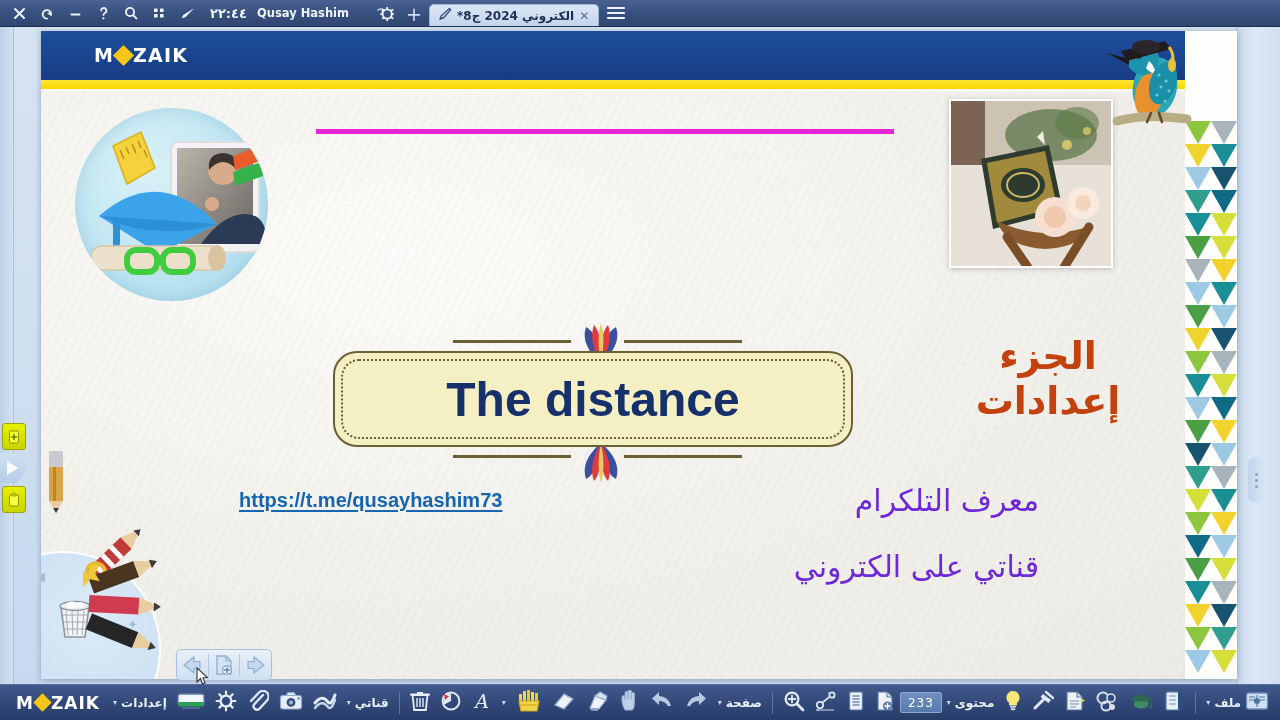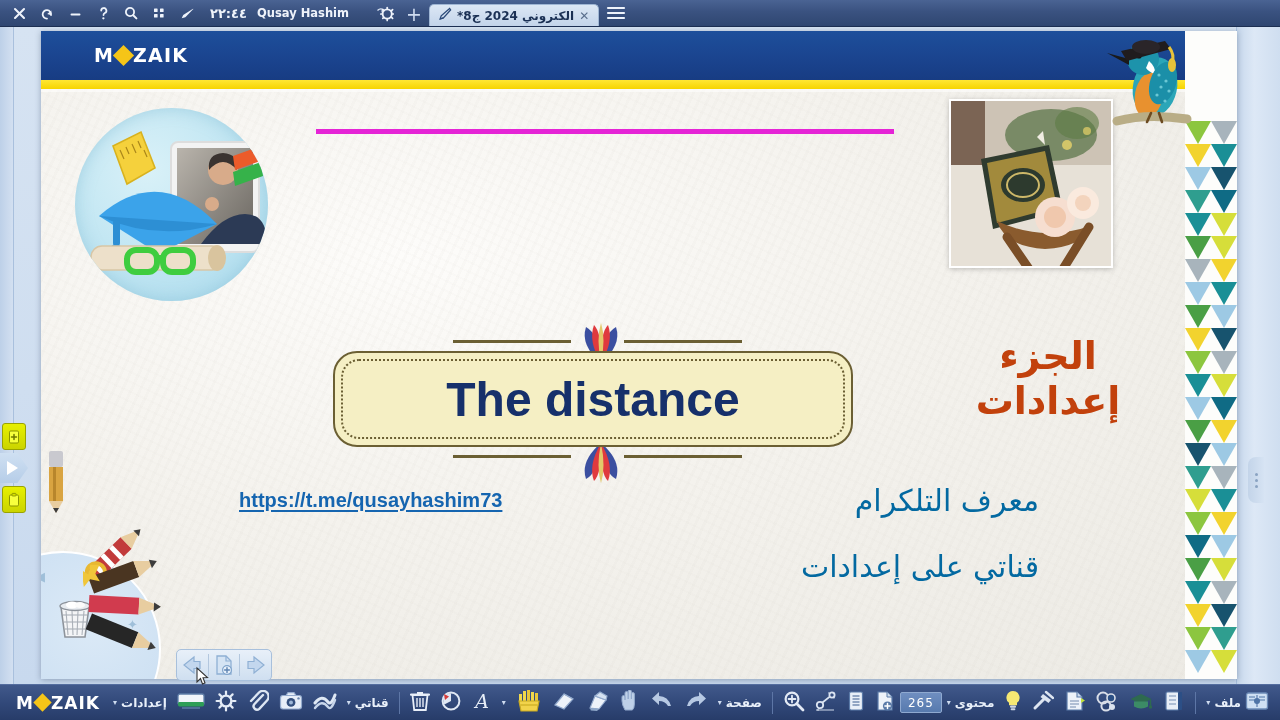--- a/index.html
+++ b/index.html
@@ -234,21 +234,21 @@
   .ar-part {
     position:absolute; left:912px; top:303px; width:190px;
     text-align:center; color:#c2410c; direction:rtl;
     font-size:38px; font-weight:bold; line-height:1.18;
     font-family:"DejaVu Sans", sans-serif;
   }
 
   
   .link-row { position:absolute; display:flex; align-items:center; direction:rtl; }
   .link-row .lbl {
-    color:#0369a1; font-size:30px; direction:rtl;
+    color:#6d28d9; font-size:30px; direction:rtl;
     font-family:"DejaVu Sans", sans-serif;
     text-align:right; white-space:nowrap;
   }
   .link-row .url {
     color:#1565b0; font-size:20px; font-weight:bold;
     text-decoration:underline; text-underline-offset:3px;
     font-family:"Liberation Sans", sans-serif; white-space:nowrap; cursor:pointer;
     direction:ltr;
   }
   .row1 { left:198px; top:452px; width:800px; justify-content:space-between; }
@@ -737,21 +737,21 @@
       <div class="ar-part">
         <div>الجزء</div>
         <div>إعدادات</div>
       </div>
 
       <div class="link-row row1">
         <span class="lbl">معرف التلكرام</span>
         <a class="url" href="#">https://t.me/qusayhashim73</a>
       </div>
       <div class="link-row row2">
-        <span class="lbl">قناتي على إعدادات</span>
+        <span class="lbl">قناتي على الكتروني</span>
       </div>
 
       <div class="pencils">
         <div class="pencil-top">
           <svg width="22" height="62" viewBox="0 0 22 62">
             <rect x="4" y="0" width="14" height="16" rx="2" fill="#c9c9cf"></rect>
             <rect x="4" y="16" width="14" height="34" fill="#d9a441"></rect>
             <rect x="8" y="16" width="3" height="34" fill="#b8862c"></rect>
             <polygon points="4,50 18,50 11,62" fill="#e8cda0"></polygon>
             <polygon points="8,57 14,57 11,62" fill="#3c3c3c"></polygon>
@@ -923,21 +923,21 @@
             <rect x="6.6" y="18.2" width="4.8" height="2" rx="1" fill="#cfd7e4"></rect>
           </svg>
       </span>
     </div>
 
     <div class="bb-item">
       <span class="bb-text">محتوى</span>
       <span class="bb-caret">▾</span>
     </div>
 
-    <div class="bb-badge">265</div>
+    <div class="bb-badge">233</div>
 
     <div class="bb-item">
       <span>
         <svg width="20" height="22" viewBox="0 0 20 22">
             <path d="M3 2 H12 L17 7 V20 H3 Z" fill="#eef3fa" stroke="#5a7aa8" stroke-width="1.2"></path>
             <path d="M12 2 V7 H17" fill="#d3e0ef" stroke="#5a7aa8" stroke-width="1"></path>
             <circle cx="12.5" cy="16" r="4.6" fill="#5a7aa8"></circle>
             <path d="M12.5 13.4 v5.2 M9.9 16 h5.2" stroke="#fff" stroke-width="1.5" stroke-linecap="round"></path>
           </svg>
       </span>

